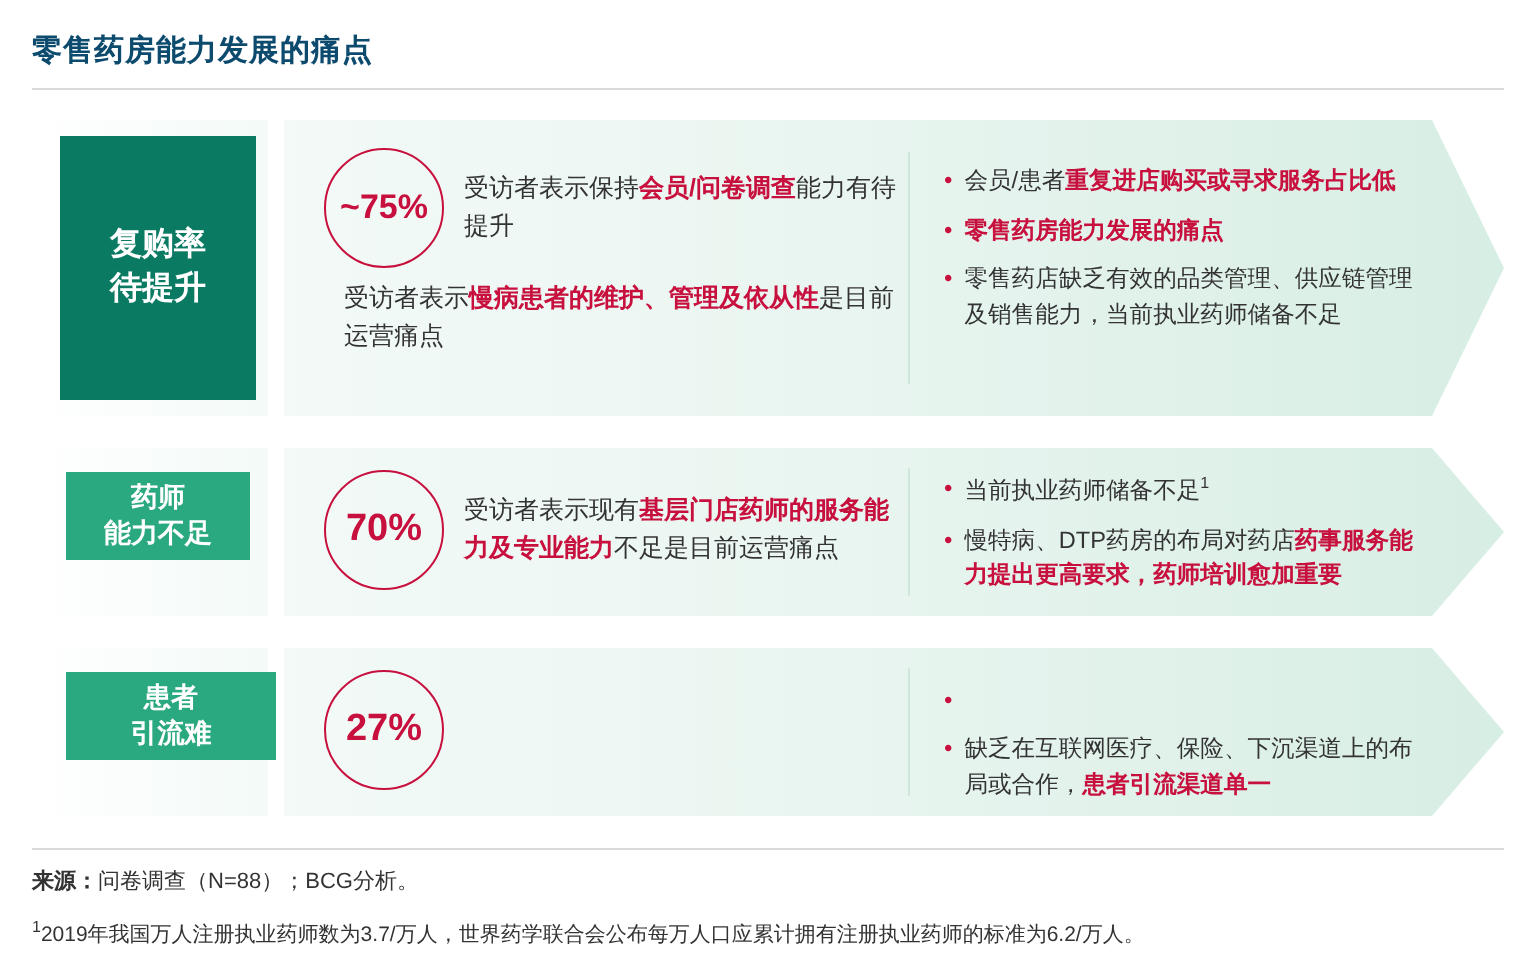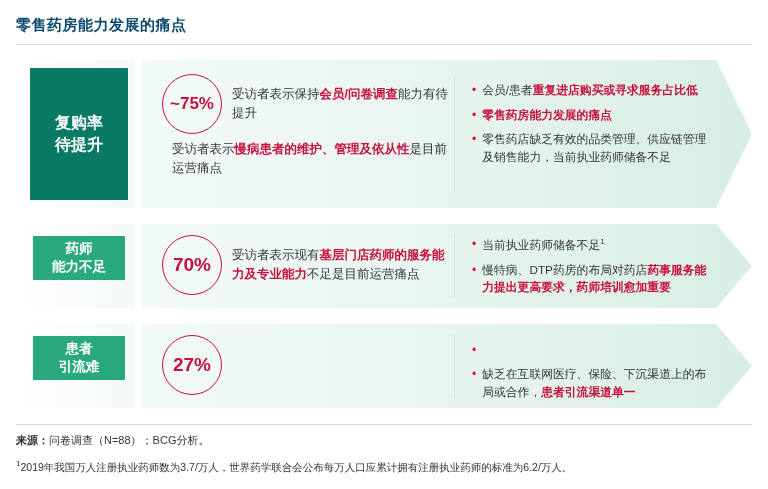--- a/index.html
+++ b/index.html
@@ -175,21 +175,21 @@
           <stop offset="0%" stop-color="#ffffff"></stop>
           <stop offset="16%" stop-color="#f3faf7"></stop>
           <stop offset="55%" stop-color="#e9f5f0"></stop>
           <stop offset="100%" stop-color="#d7eee4"></stop>
         </linearGradient>
       </defs>
       <path d="M0,0 L700,0 L736,42 L700,84 L0,84 Z" fill="url(#g3)"></path>
       <path d="M118,0 L126,0 L126,84 L118,84 Z" fill="#ffffff" opacity="0.95"></path>
     </svg>
 
-    <div class="cat small" style="top:12px;height:44px;width:92px;left:17px;">
+    <div class="cat small" style="top:12px;height:44px;width:105px;left:17px;">
       <span>患者<br>引流难</span>
     </div>
 
     <div class="vdiv" style="left:438px;top:10px;height:64px;"></div>
 
     <div class="stat-row" style="left:146px;top:11px;width:292px;">
       <div class="circle outline" style="width:58px;height:58px;font-size:19px;">27%</div>
     </div>
 
     <div class="bullets" style="left:456px;top:18px;width:238px;">

